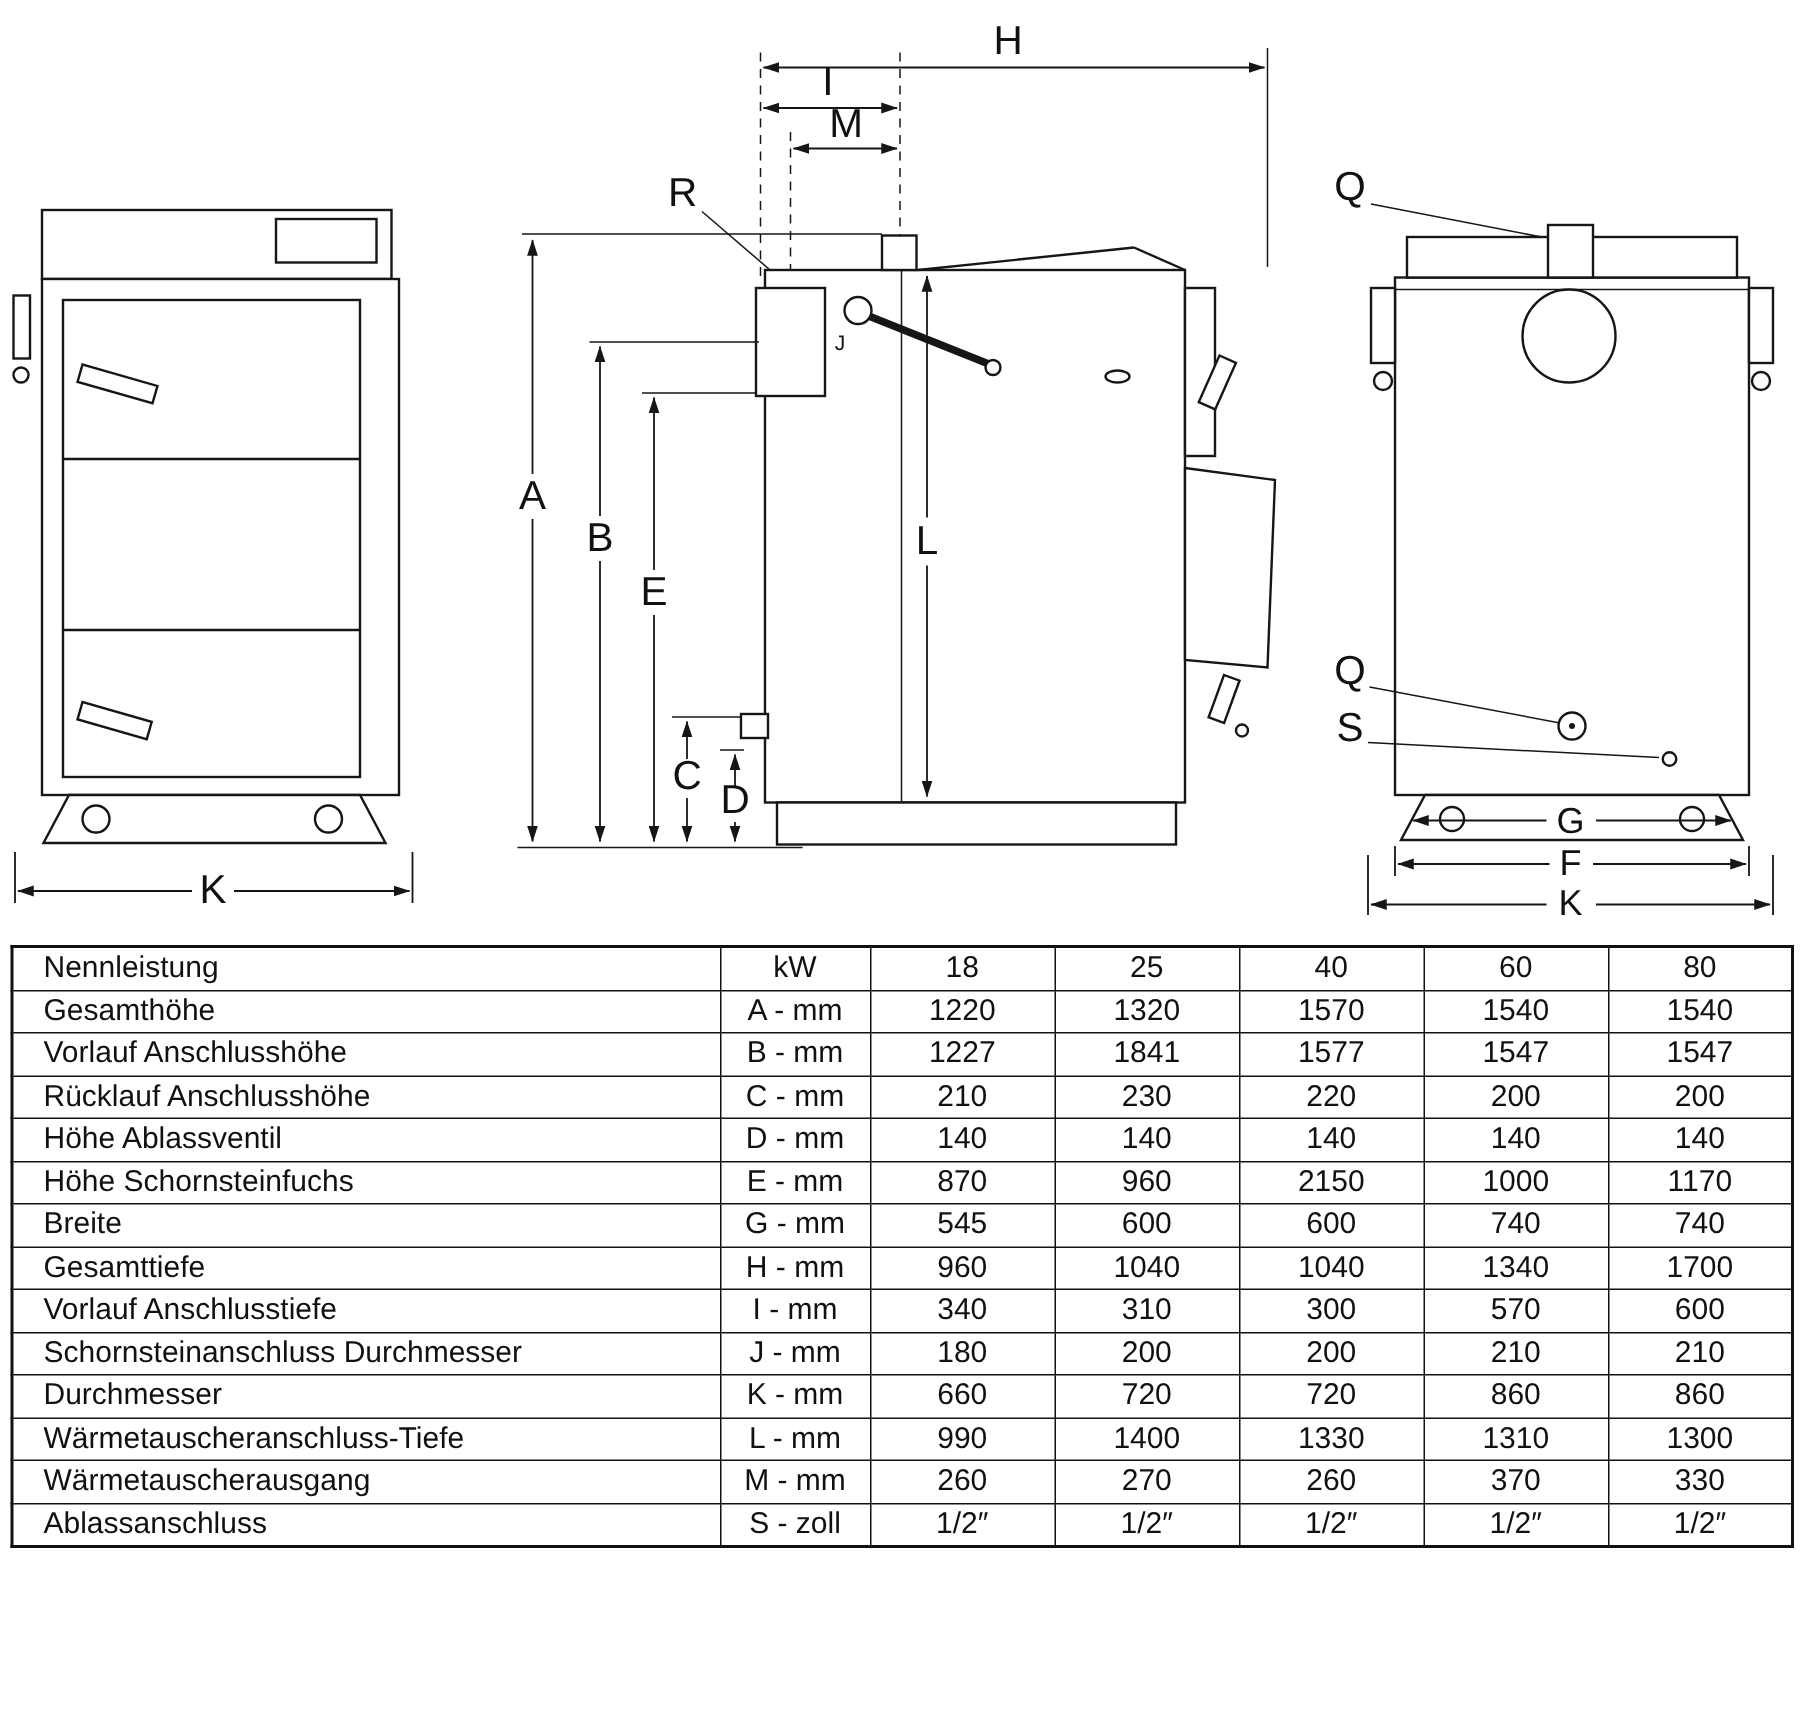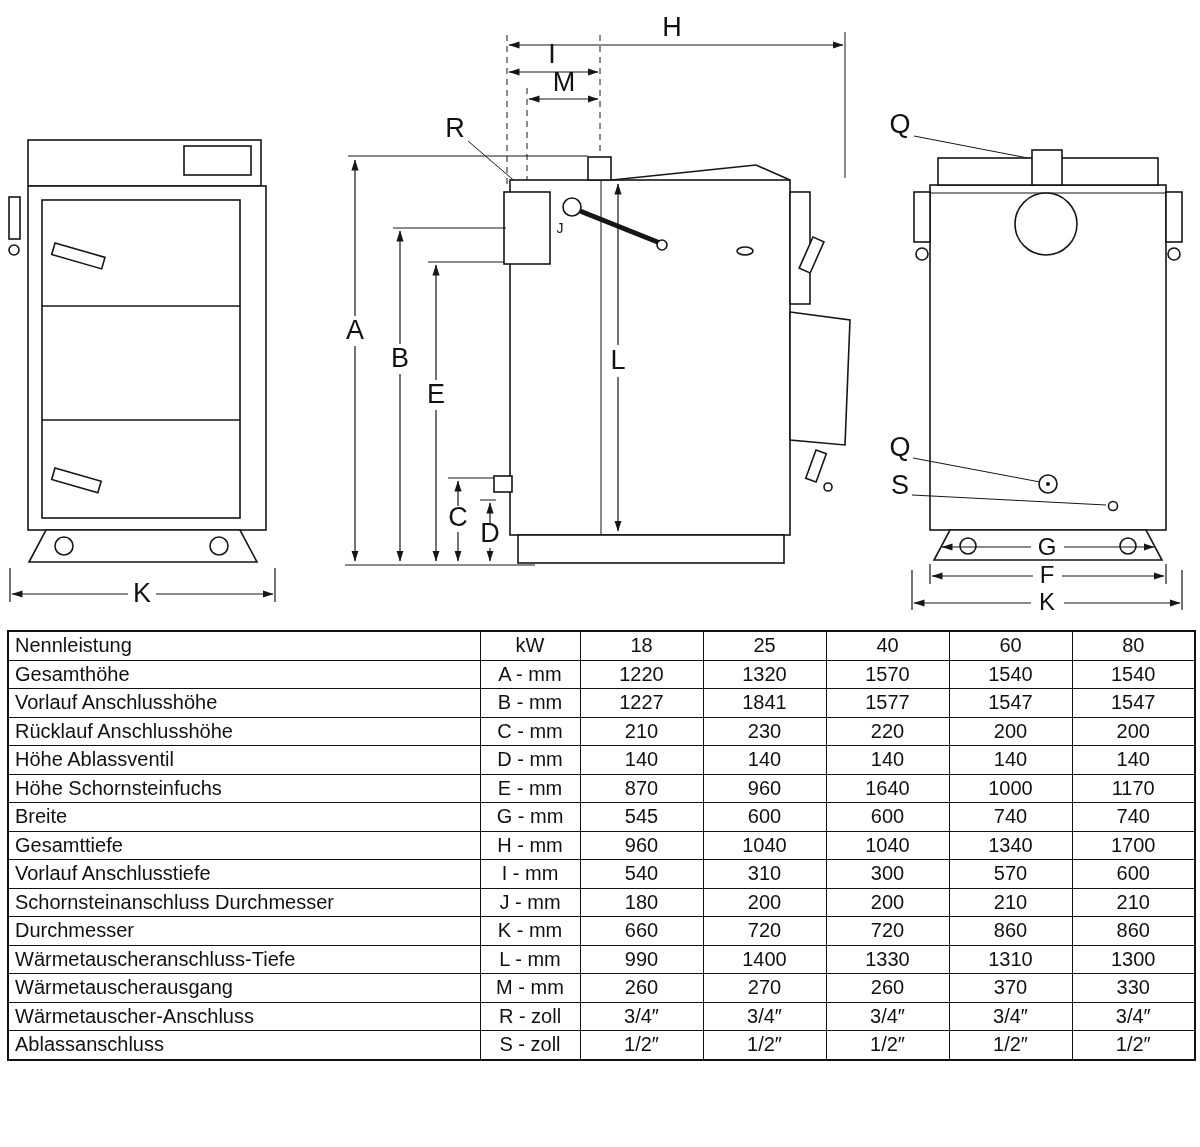--- a/index.html
+++ b/index.html
@@ -3,21 +3,21 @@
 <meta charset="utf-8">
 <style>
   html,body{margin:0;padding:0;}
   body{width:1200px;height:1147px;background:#fff;font-family:"Liberation Sans",sans-serif;color:#111;overflow:hidden;}
   .diagram{width:1200px;height:628px;}
   svg text{fill:#111;stroke:none;font-family:"Liberation Sans",sans-serif;font-size:27px;text-anchor:middle;font-weight:400;}
   svg text.fs14{font-size:14px;}
   svg text.fs24{font-size:24px;}
   .dims{border-collapse:collapse;table-layout:fixed;width:1186px;margin:2px 7px 0 7px;border:2px solid #111;}
   .dims td{border:1.5px solid #111;height:27.5px;font-size:20px;text-align:center;padding:0 2px;white-space:nowrap;overflow:hidden;}
-  .dims td.n{text-align:left;padding-left:6px;}
+  .dims td.n{text-align:left;padding-left:20px;}
 </style>
 </head>
 <body>
 
 <div class="diagram">
 <svg viewBox="0 0 1200 628" width="1200" height="628">
   <defs>
     <marker id="arr" markerWidth="12" markerHeight="10" refX="10.5" refY="5" orient="auto-start-reverse" markerUnits="userSpaceOnUse">
       <path d="M0,1.4 L11,5 L0,8.6 Z" fill="#161616"></path>
     </marker>
@@ -241,21 +241,21 @@
       <td>140</td>
       <td>140</td>
       <td>140</td>
       <td>140</td>
     </tr>
     <tr>
       <td class="n">Höhe Schornsteinfuchs</td>
       <td>E - mm</td>
       <td>870</td>
       <td>960</td>
-      <td>1640</td>
+      <td>2150</td>
       <td>1000</td>
       <td>1170</td>
     </tr>
     <tr>
       <td class="n">Breite</td>
       <td>G - mm</td>
       <td>545</td>
       <td>600</td>
       <td>600</td>
       <td>740</td>
@@ -266,21 +266,21 @@
       <td>H - mm</td>
       <td>960</td>
       <td>1040</td>
       <td>1040</td>
       <td>1340</td>
       <td>1700</td>
     </tr>
     <tr>
       <td class="n">Vorlauf Anschlusstiefe</td>
       <td>I - mm</td>
-      <td>540</td>
+      <td>340</td>
       <td>310</td>
       <td>300</td>
       <td>570</td>
       <td>600</td>
     </tr>
     <tr>
       <td class="n">Schornsteinanschluss Durchmesser</td>
       <td>J - mm</td>
       <td>180</td>
       <td>200</td>
@@ -309,29 +309,20 @@
     <tr>
       <td class="n">Wärmetauscherausgang</td>
       <td>M - mm</td>
       <td>260</td>
       <td>270</td>
       <td>260</td>
       <td>370</td>
       <td>330</td>
     </tr>
     <tr>
-      <td class="n">Wärmetauscher-Anschluss</td>
-      <td>R - zoll</td>
-      <td>3/4″</td>
-      <td>3/4″</td>
-      <td>3/4″</td>
-      <td>3/4″</td>
-      <td>3/4″</td>
-    </tr>
-    <tr>
       <td class="n">Ablassanschluss</td>
       <td>S - zoll</td>
       <td>1/2″</td>
       <td>1/2″</td>
       <td>1/2″</td>
       <td>1/2″</td>
       <td>1/2″</td>
     </tr>
   </tbody>
 </table>

